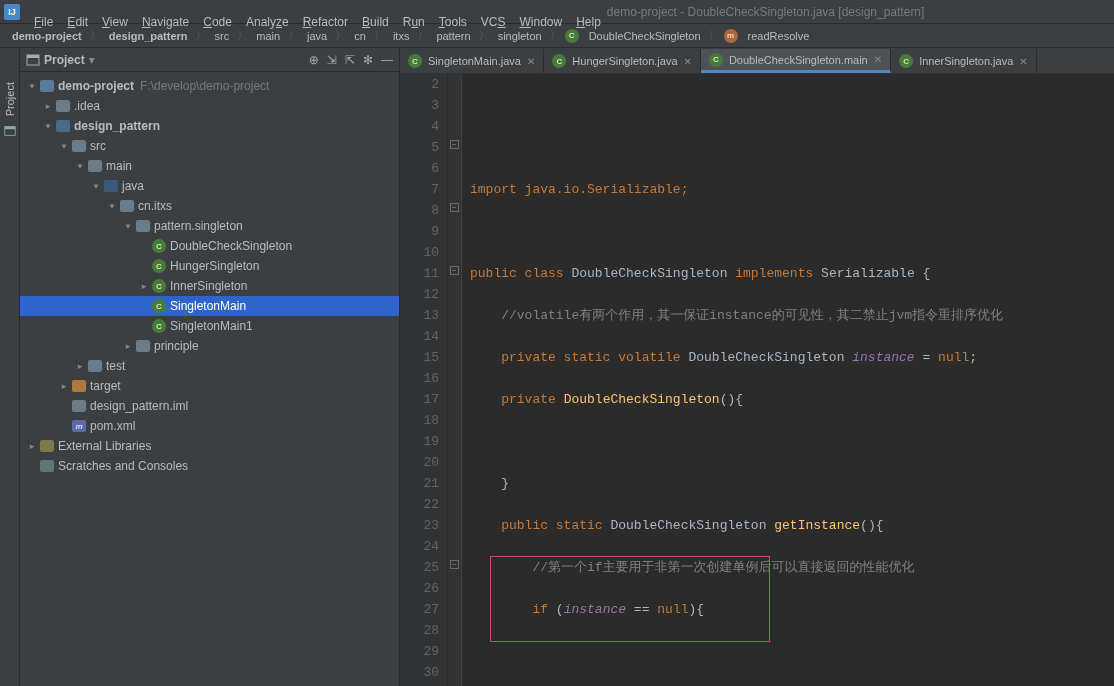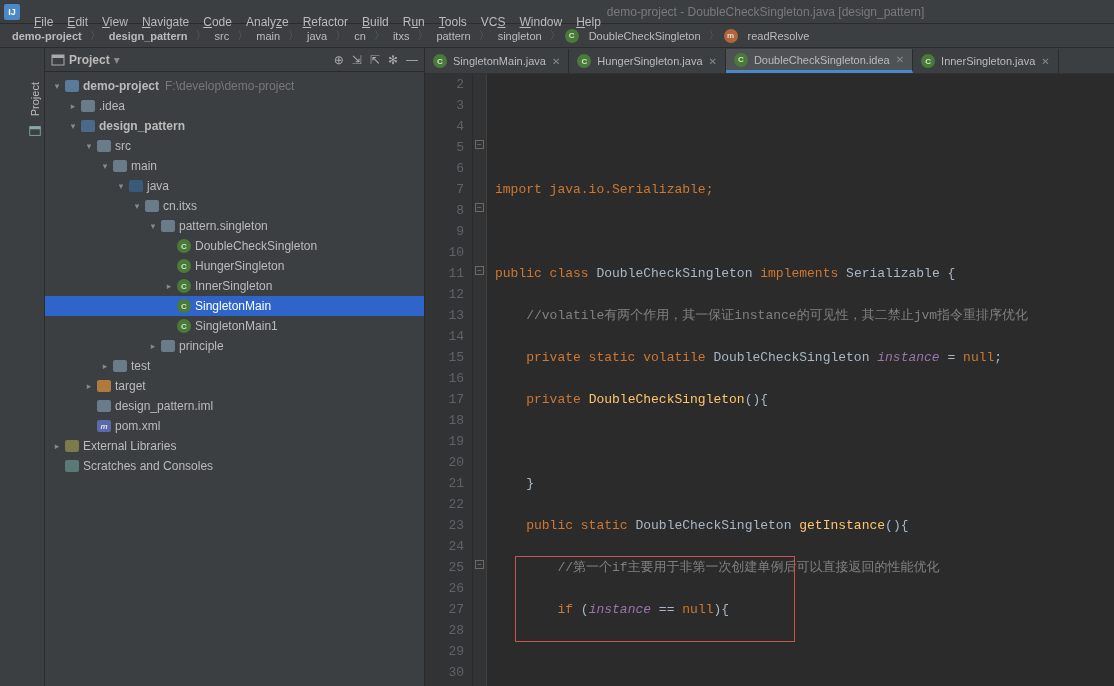--- a/index.html
+++ b/index.html
@@ -10,21 +10,21 @@
 .menu-item { padding:2px 6px; color:#bbb; cursor:pointer;margin-top:21px; }
 .menu-item u { text-decoration:underline; }
 .title-path { color:#7a7a7a; }
 .breadcrumb { height:24px; background:#3c3f41; display:flex; align-items:center; padding:0 8px; gap:4px; border-bottom:1px solid #2b2b2b; font-size:11px; }
 .crumb { color:#bbb; padding:1px 4px; }
 .crumb.bold { font-weight:bold; }
 .crumb-sep { color:#666; }
 .crumb-icon { display:inline-flex; width:14px; height:14px; border-radius:7px; align-items:center; justify-content:center; font-size:8px; font-weight:bold; margin-right:2px; }
 .ci-c { background:#4a7a3a; color:#cfe6c1; }
 .ci-m { background:#b0663c; color:#f0d8c8; }
-.main { display:flex; height:calc(100% - 48px);padding-left:25px; }
+.main { display:flex; height:calc(100% - 48px); }
 .sidebar-tab { width:20px; background:#3c3f41; border-right:1px solid #2b2b2b; display:flex; flex-direction:column; align-items:center; padding-top:30px; }
 .sidebar-tab-label { writing-mode:vertical-lr; transform:rotate(180deg); color:#bbb; font-size:11px; cursor:pointer; padding:4px 0; }
 .sidebar-tab-icon { width:14px; height:14px; margin-top:4px; }
 .project-panel { width:380px; background:#3b3f41; border-right:1px solid #2b2b2b; display:flex; flex-direction:column; }
 .panel-header { height:24px; display:flex; align-items:center; padding:0 6px; border-bottom:1px solid #2b2b2b; background:#3c3f41; justify-content:space-between; }
 .panel-title { display:flex; align-items:center; gap:4px; }
 .panel-title-txt { font-weight:bold; color:#bbb; }
 .panel-actions { display:flex; gap:8px; color:#aaa; }
 .panel-actions span { cursor:pointer; }
 .tree { flex:1; overflow:auto; padding:4px 0; }
@@ -243,21 +243,21 @@
           <span>SingletonMain.java</span>
           <span class="tab-close">✕</span>
         </div>
       <div class="tab">
           <span class="tab-icon">C</span>
           <span>HungerSingleton.java</span>
           <span class="tab-close">✕</span>
         </div>
       <div class="tab active">
           <span class="tab-icon">C</span>
-          <span>DoubleCheckSingleton.idea</span>
+          <span>DoubleCheckSingleton.main</span>
           <span class="tab-close">✕</span>
         </div>
       <div class="tab">
           <span class="tab-icon">C</span>
           <span>InnerSingleton.java</span>
           <span class="tab-close">✕</span>
         </div>
     </div>
     <div class="code-area">
       <div class="gutter">

